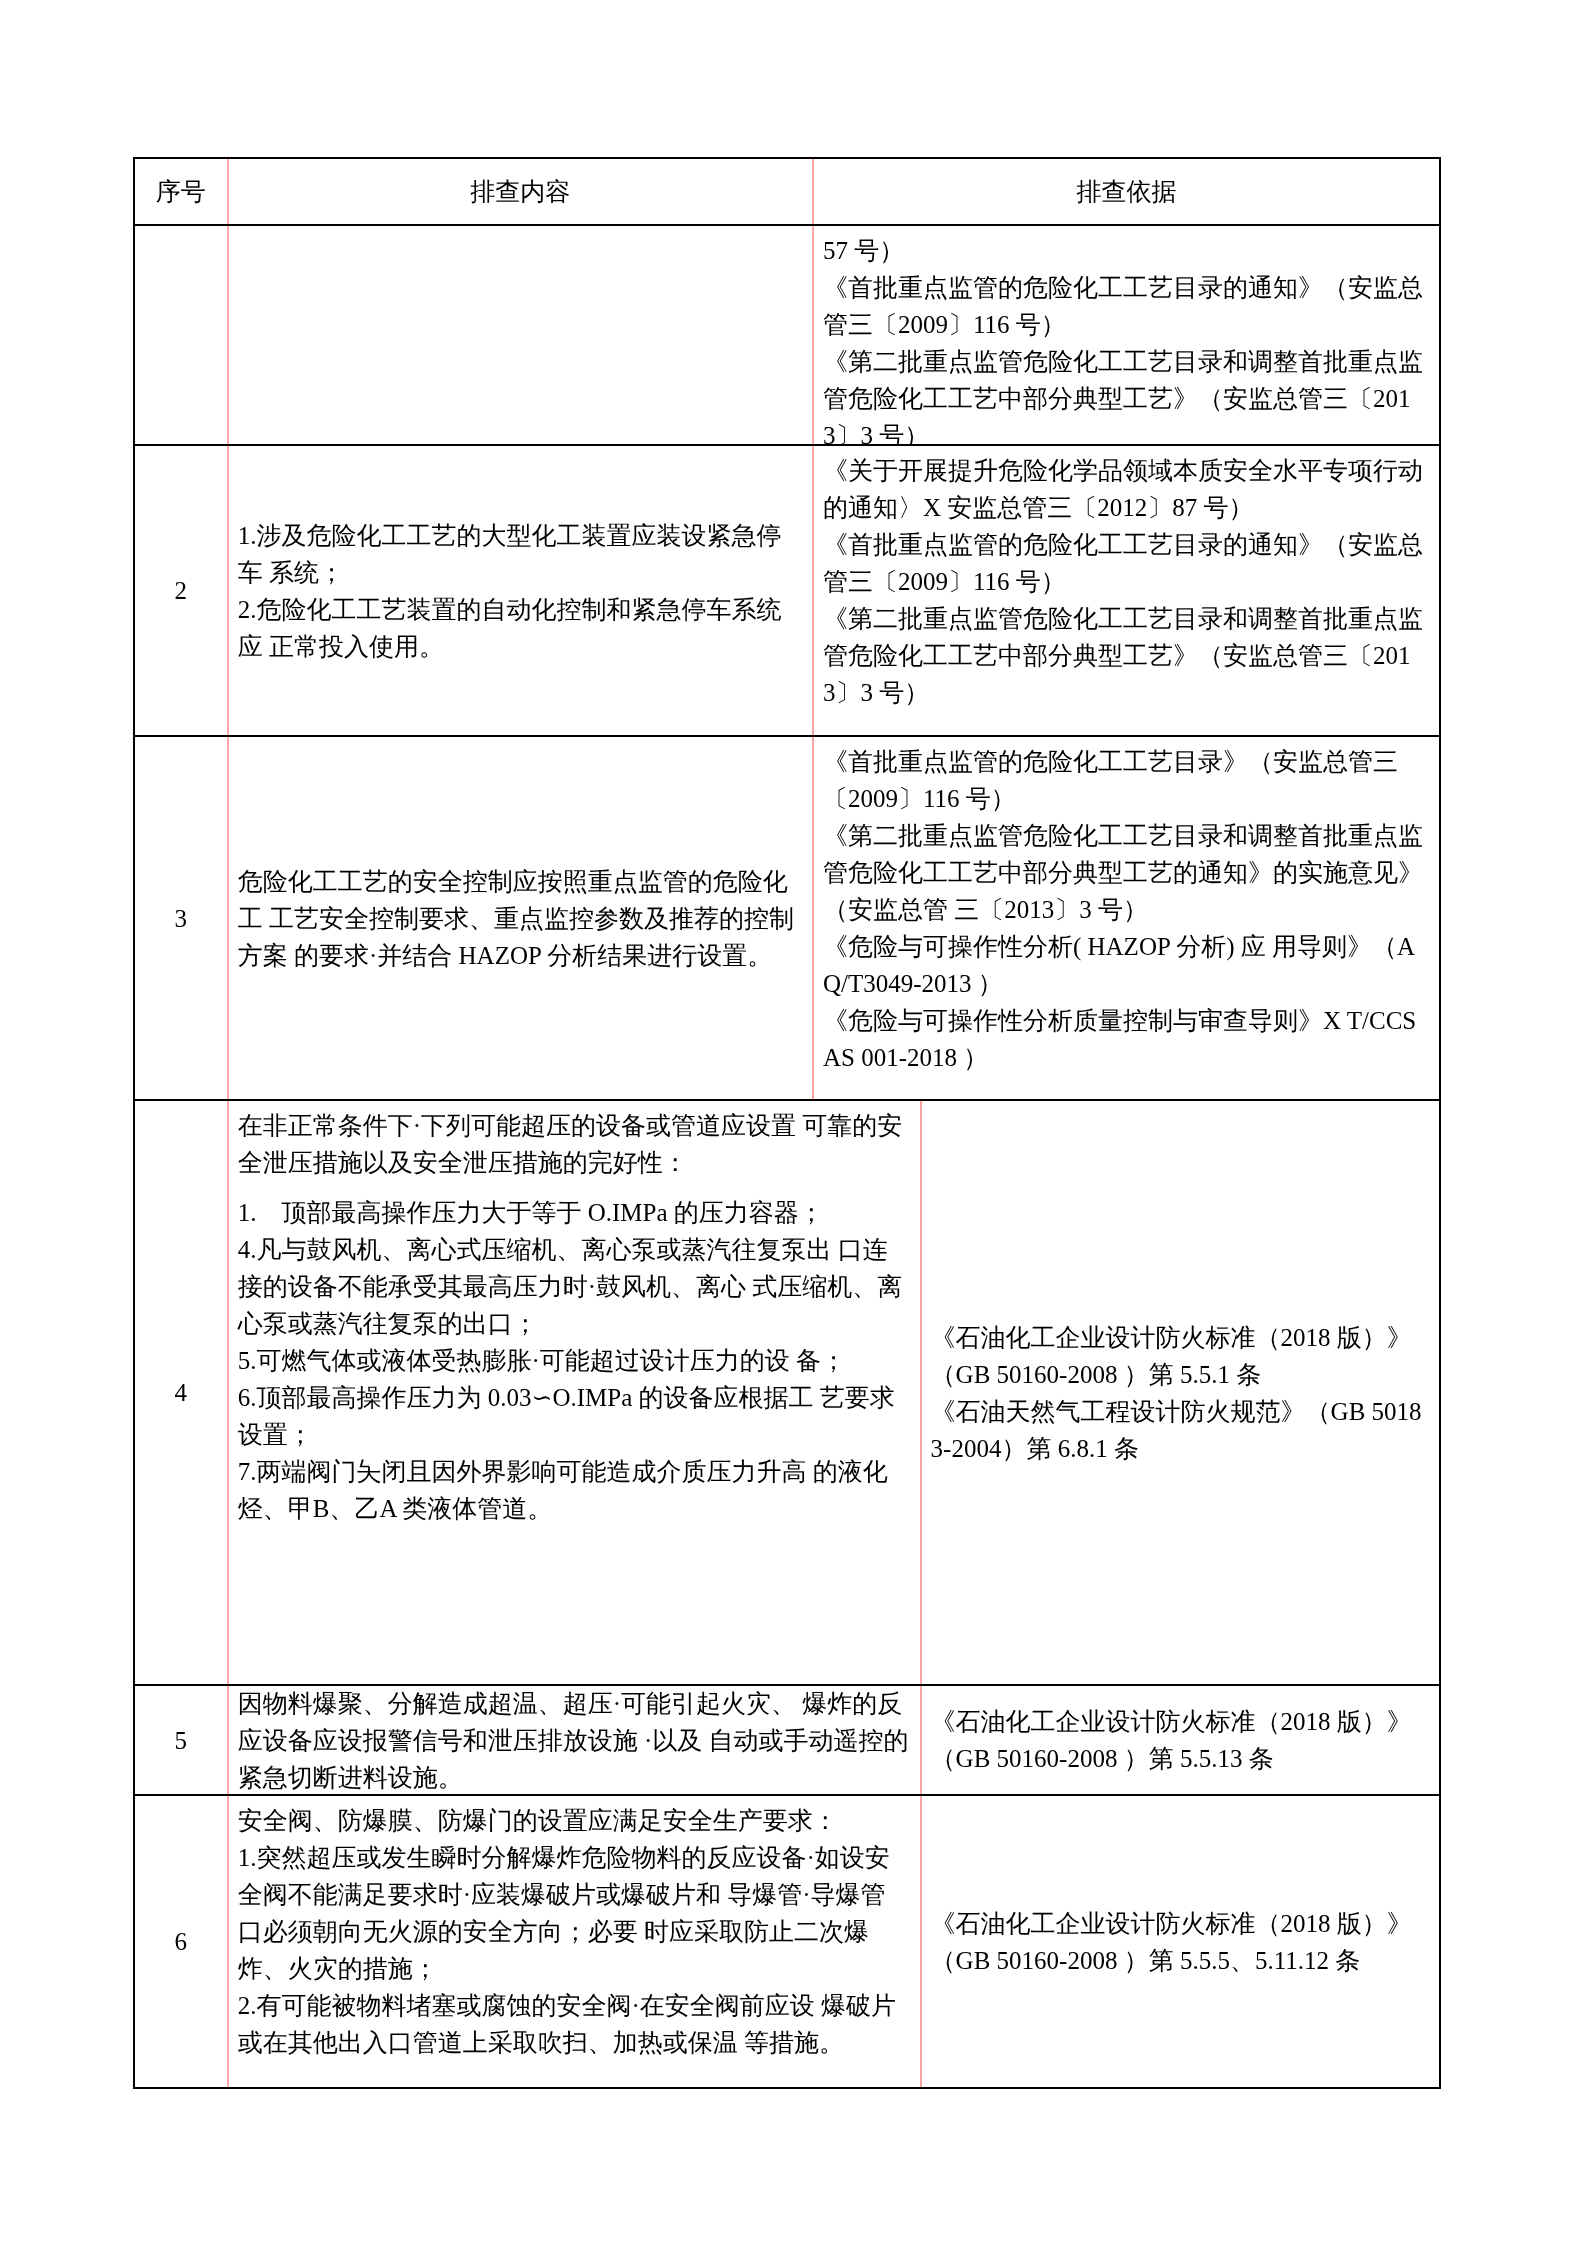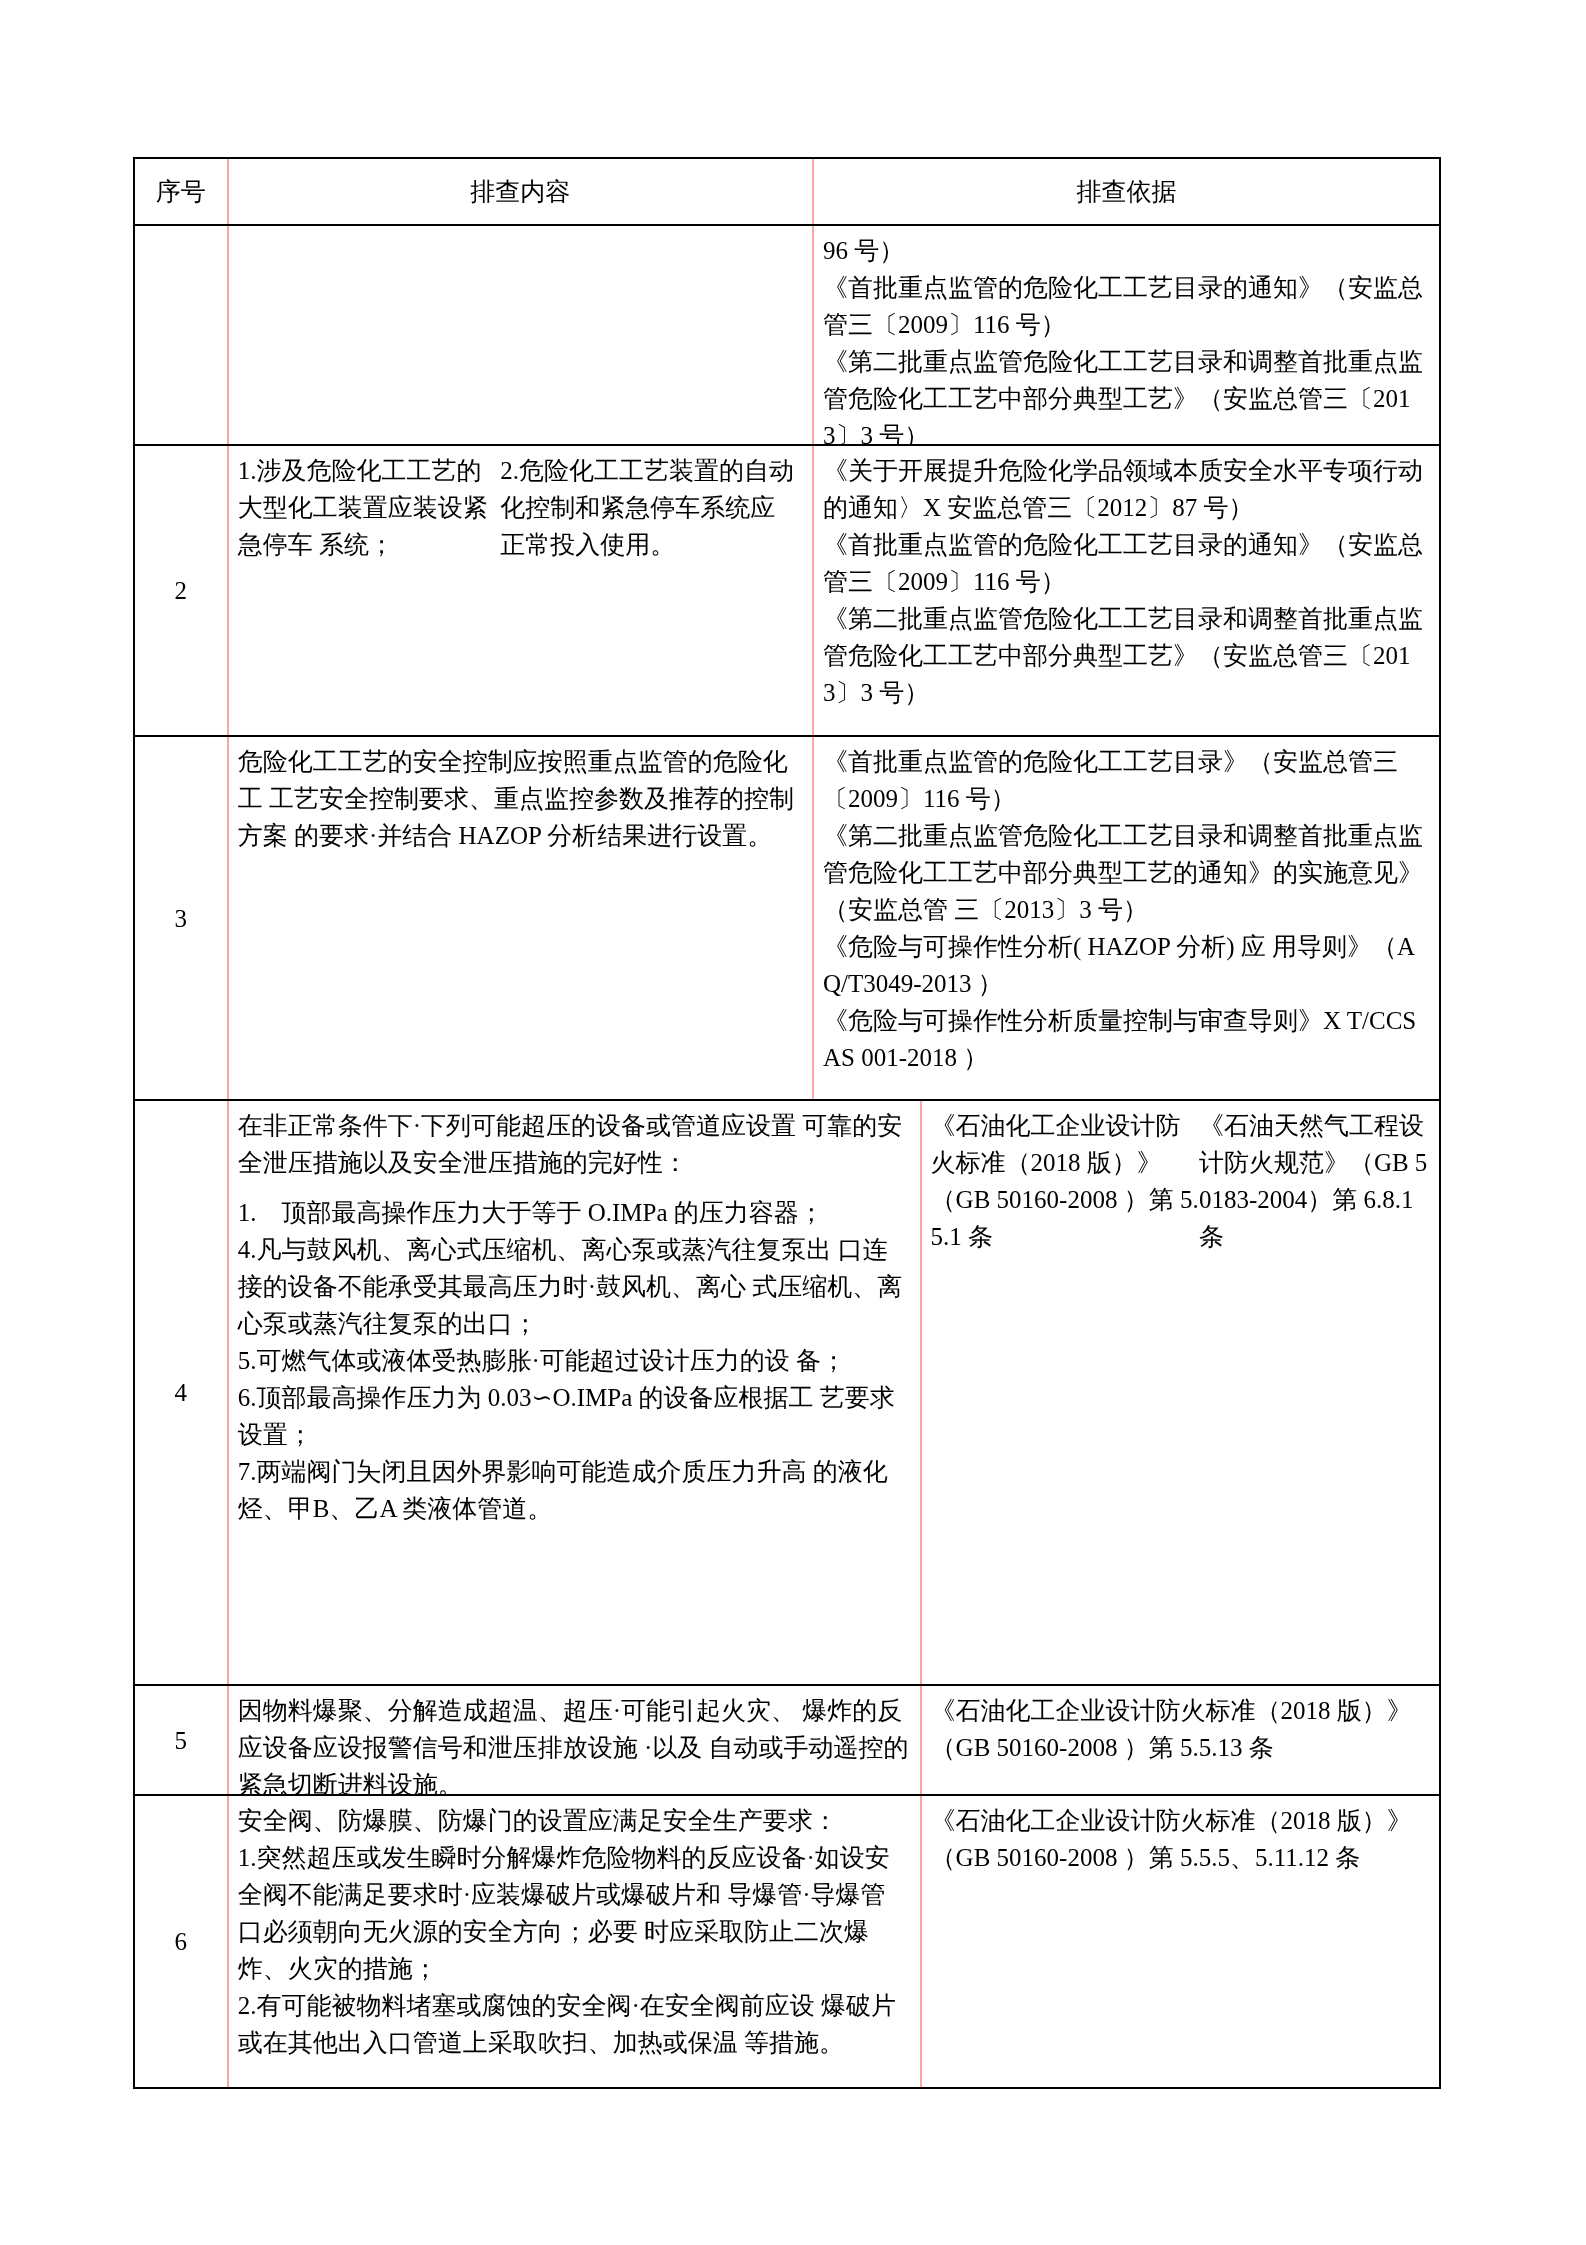--- a/index.html
+++ b/index.html
@@ -55,21 +55,21 @@
 
   .center-both {
     display: flex;
     align-items: center;
     justify-content: center;
     text-align: center;
     padding: 0;
   }
   .v-center {
     display: flex;
-    flex-direction: row;
+    flex-direction: column;
     justify-content: center;
   }
   .cell p {
     margin: 0;
     white-space: pre-wrap;
     word-break: break-all;
   }
   .gap-top { margin-top: 13px !important; }
 </style>
 </head>
@@ -80,21 +80,21 @@
   <div class="row ga h-header">
     <div class="cell c1 center-both">序号</div>
     <div class="cell c2 center-both">排查内容</div>
     <div class="cell c3 center-both">排查依据</div>
   </div>
 
   <div class="row ga h-r1">
     <div class="cell c1 center-both"></div>
     <div class="cell c2"></div>
     <div class="cell c3">
-      <p>96 号）</p>
+      <p>57 号）</p>
       <p>《首批重点监管的危险化工工艺目录的通知》（安监总管三〔2009〕116 号）</p>
       <p>《第二批重点监管危险化工工艺目录和调整首批重点监管危险化工工艺中部分典型工艺》（安监总管三〔2013〕3 号）</p>
     </div>
   </div>
 
   <div class="row ga h-r2">
     <div class="cell c1 center-both">2</div>
     <div class="cell c2 v-center">
       <p>1.涉及危险化工工艺的大型化工装置应装设紧急停车 系统；</p>
       <p>2.危险化工工艺装置的自动化控制和紧急停车系统应 正常投入使用。</p>

